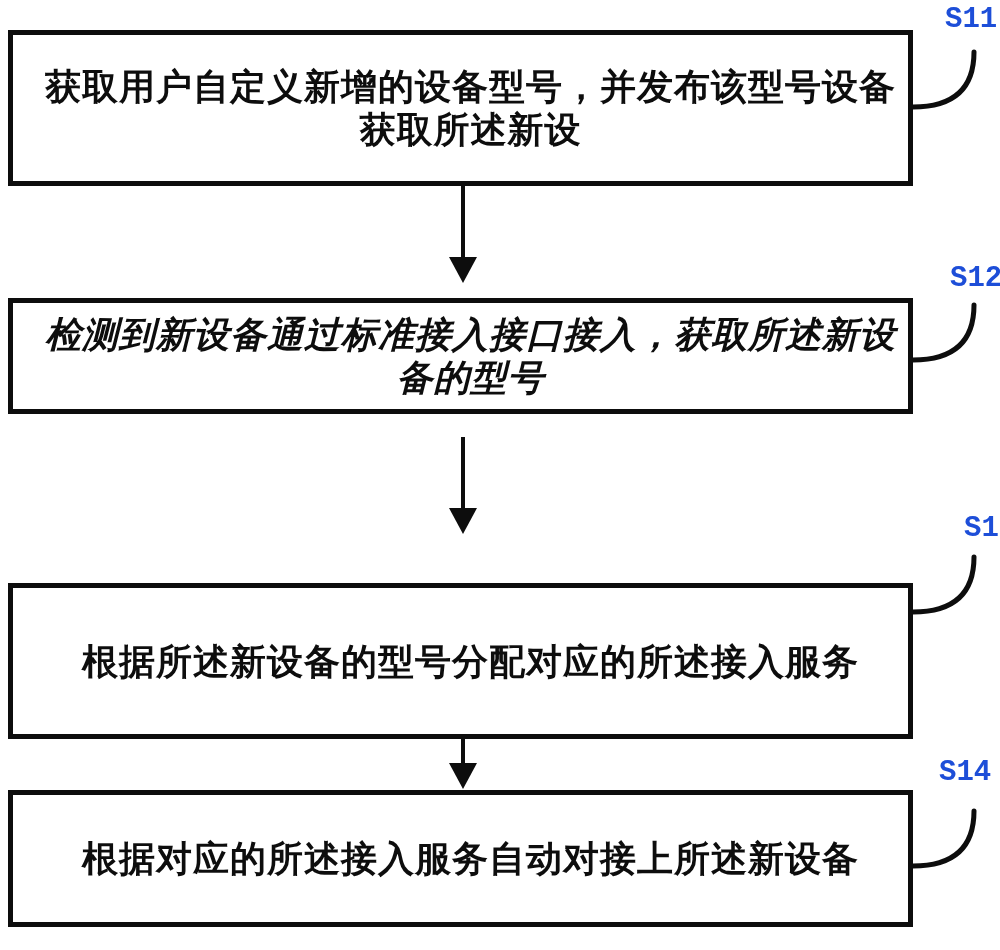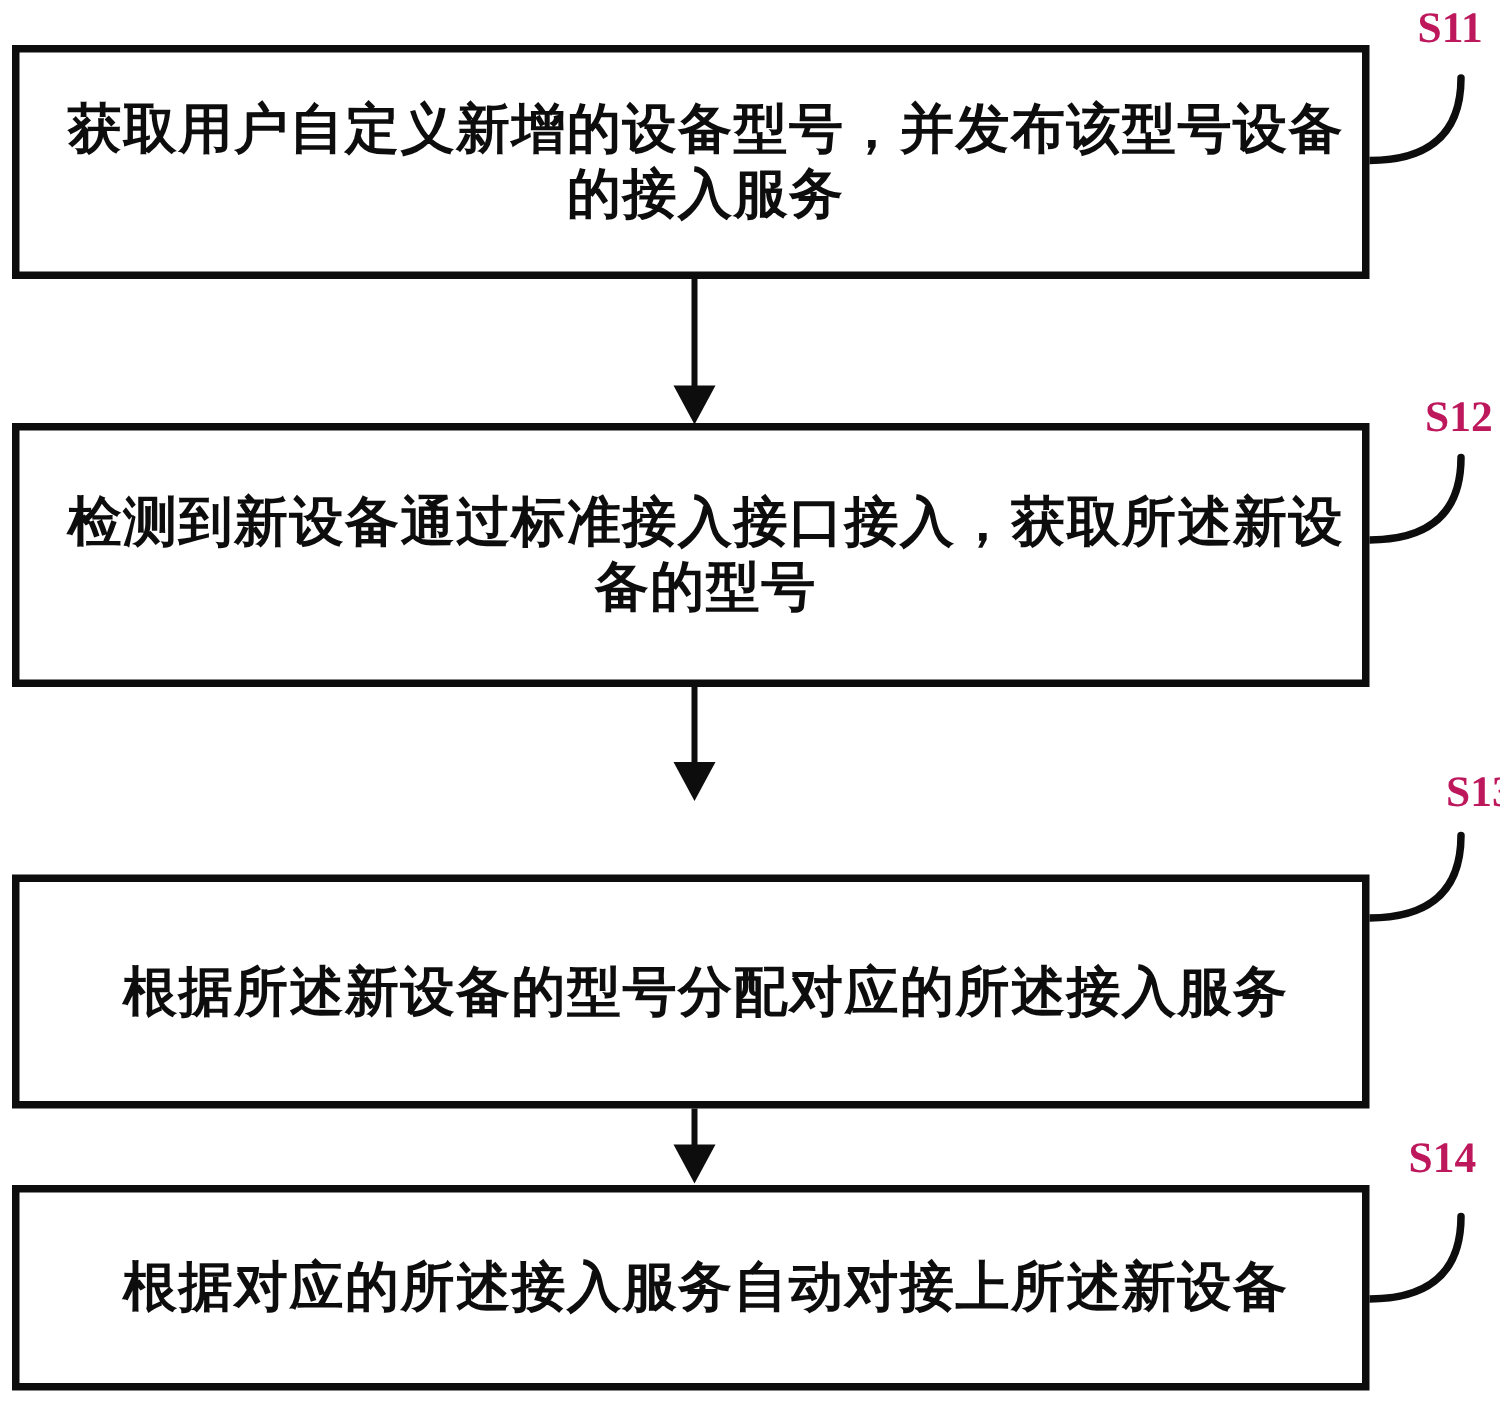--- a/index.html
+++ b/index.html
@@ -30,39 +30,39 @@
     box-sizing: border-box;
     border: 5px solid #0d0d0d;
     background: #ffffff;
     display: flex;
     flex-direction: column;
     justify-content: center;
     align-items: center;
     padding-left: 20px;
   }
   #box-1 { top: 30px;  height: 156px; }
-  #box-2 { top: 282px; height: 176px; }
+  #box-2 { top: 298px; height: 116px; font-style: italic; }
   #box-3 { top: 535px; height: 156px; margin-top: 48px; }
   #box-4 { top: 790px; height: 137px; }
   .step-line {
     font-size: 36px;
     line-height: 43px;
     font-weight: 600;
     color: #0d0d0d;
     white-space: nowrap;
     text-align: center;
     letter-spacing: 1px;
   }
   .step-label {
     position: absolute;
-    font-family: Liberation Serif, serif;
+    font-family: Liberation Mono, monospace;
     font-weight: 700;
     font-size: 29px;
     line-height: 29px;
-    color: #be185d;
+    color: #1d4ed8;
   }
   #label-1 { left: 945px; top: 5px;   }
   #label-2 { left: 950px; top: 264px; }
   #label-3 { left: 944px; top: 514px; margin-left: 20px; }
   #label-4 { left: 939px; top: 758px; }
   .stroke {
     stroke: #0d0d0d;
     fill: none;
   }
   .fillshape {
@@ -93,21 +93,21 @@
     </g>
 
     <path class="stroke" d="M913,107 C947,107 974,94 974,52" stroke-width="5" stroke-linecap="round"></path>
     <path class="stroke" d="M913,360 C947,360 974,347 974,305" stroke-width="5" stroke-linecap="round"></path>
     <path class="stroke" d="M913,612 C947,612 974,599 974,557" stroke-width="5" stroke-linecap="round"></path>
     <path class="stroke" d="M913,866 C947,866 974,853 974,811" stroke-width="5" stroke-linecap="round"></path>
   </svg>
 
   <div class="step-box" id="box-1">
     <div class="step-line">获取用户自定义新增的设备型号，并发布该型号设备</div>
-    <div class="step-line">的接入服务</div>
+    <div class="step-line">获取所述新设</div>
   </div>
 
   <div class="step-box" id="box-2">
     <div class="step-line">检测到新设备通过标准接入接口接入，获取所述新设</div>
     <div class="step-line">备的型号</div>
   </div>
 
   <div class="step-box" id="box-3">
     <div class="step-line">根据所述新设备的型号分配对应的所述接入服务</div>
   </div>

